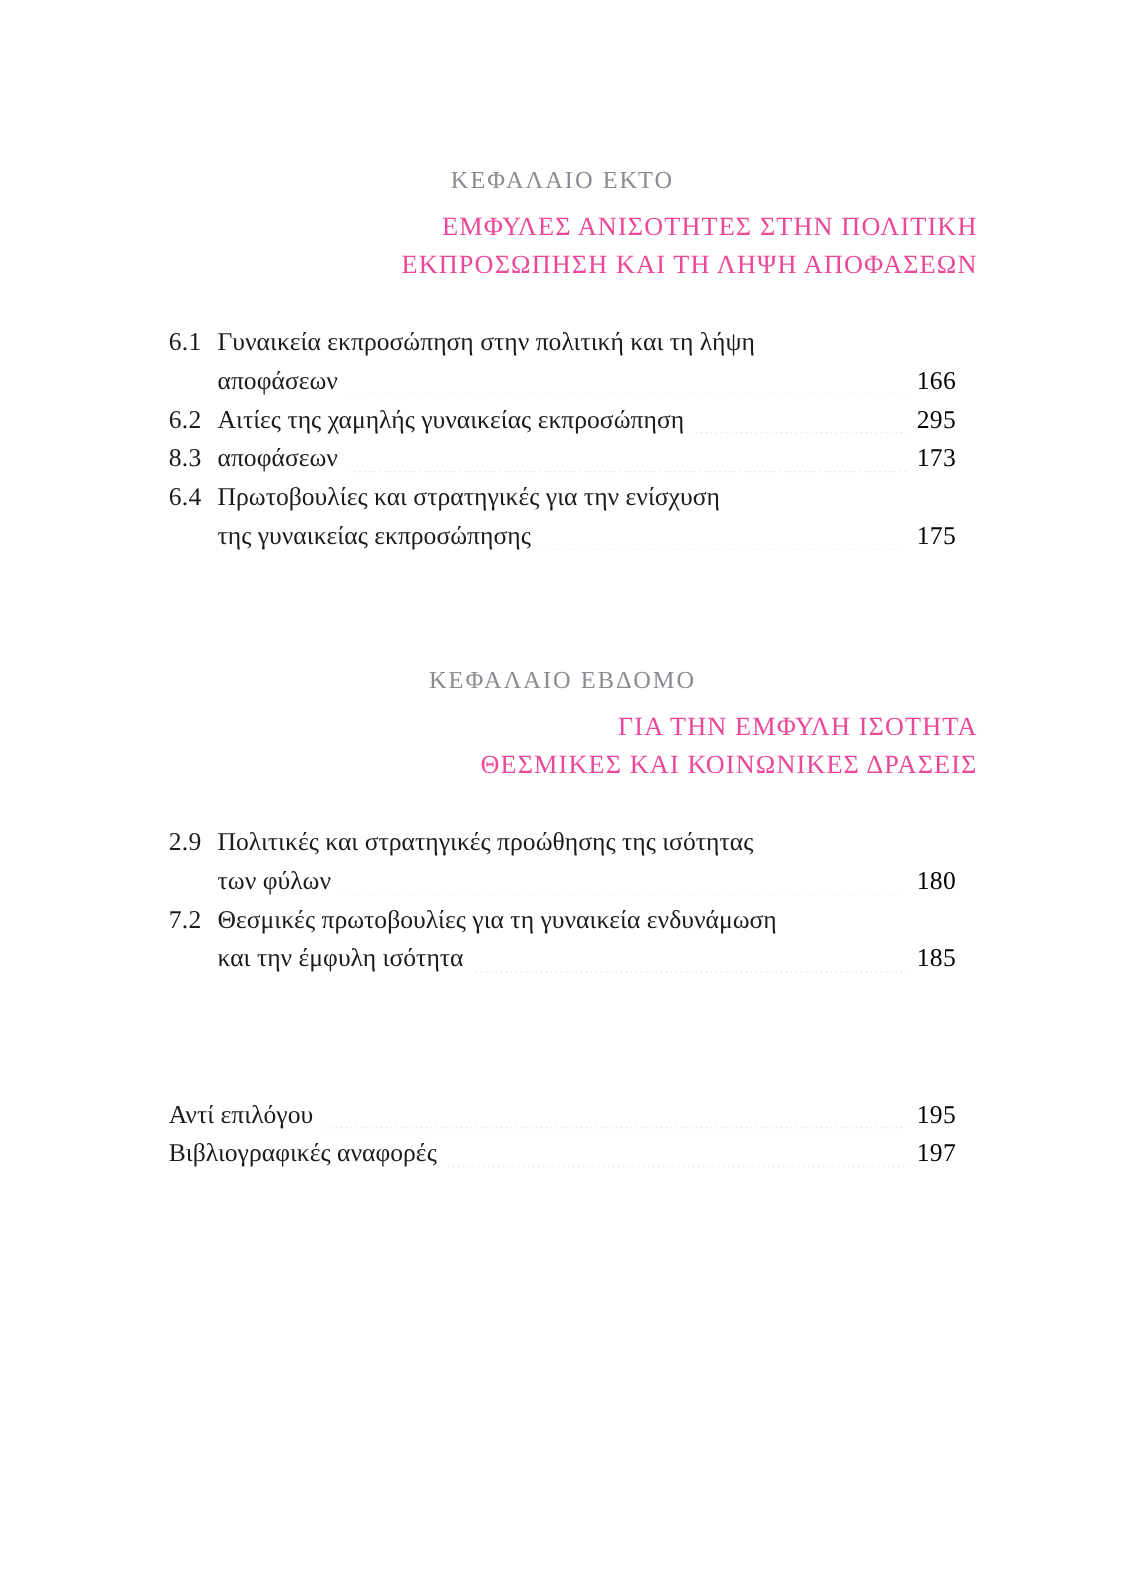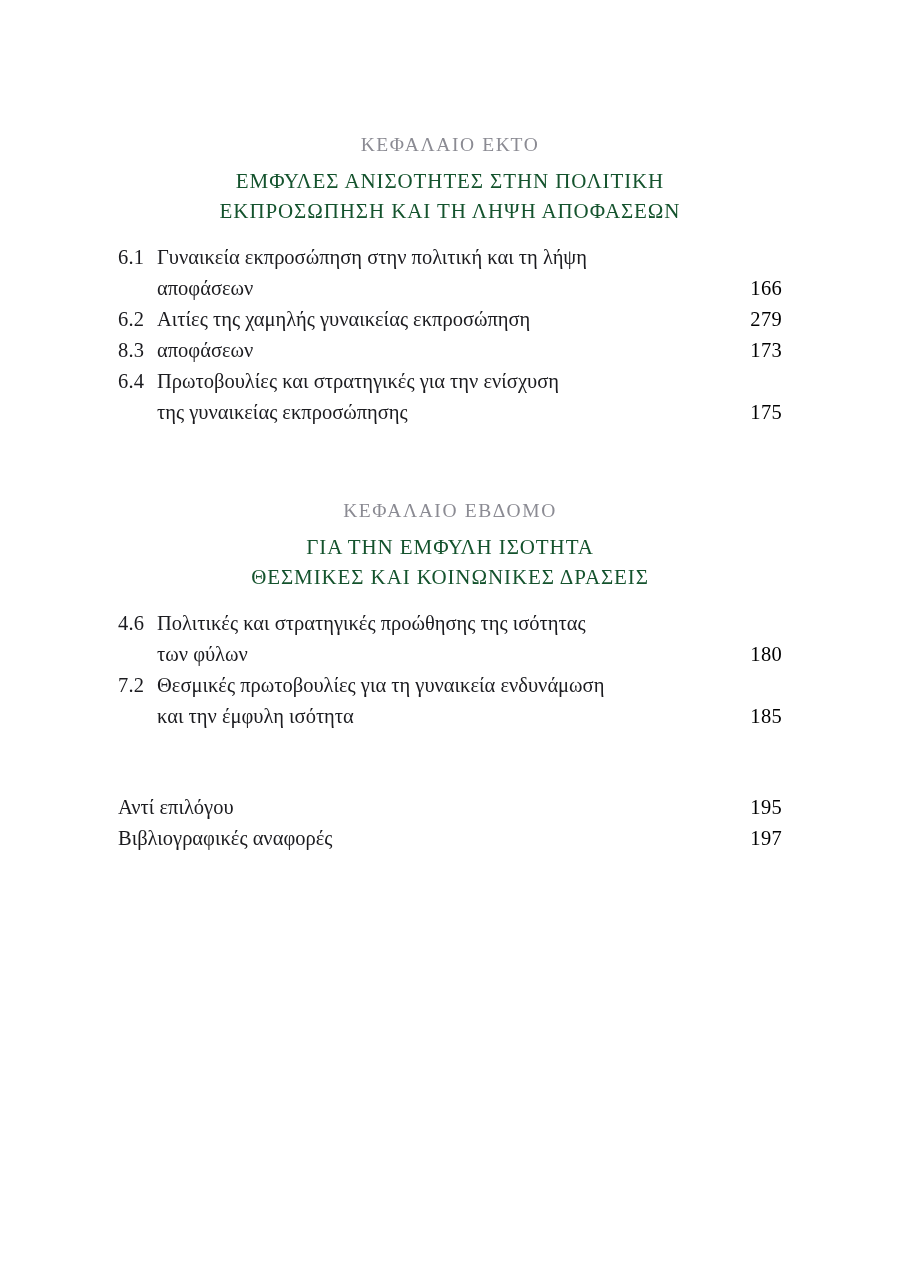--- a/index.html
+++ b/index.html
@@ -39,34 +39,34 @@
   .chapter-eyebrow {
     text-align: center;
     font-size: 19.5px;
     letter-spacing: 1.6px;
     color: #8b8b93;
     line-height: 1.35;
     margin-bottom: 9px;
     white-space: nowrap;
   }
   .chapter-title {
-    text-align: center;
+    text-align: right;
     font-size: 21px;
     letter-spacing: 0.9px;
-    color: #14532d;
+    color: #ec4899;
     line-height: 1.42;
   }
   .chapter-title .tline {
     display: block;
     white-space: nowrap;
   }
 
   
   .toc-list {
-    margin: 0;
+    margin: 17px;
     padding: 0;
     list-style: none;
   }
   .toc-entry {
     position: relative;
     font-size: 20.5px;
     line-height: 31px;
     color: #1b1b1f;
     padding-left: 39px;
     margin-top: 0;
@@ -154,21 +154,21 @@
             </span>
           </span>
         </li>
 
         <li class="toc-entry">
           <span class="toc-num">6.2</span>
           <span class="entry-body">
             <span class="entry-line">
               <span class="entry-text">Αιτίες της χαμηλής γυναικείας εκπροσώπηση</span>
               <span class="leader"></span>
-              <span class="page-no">279</span>
+              <span class="page-no">295</span>
             </span>
           </span>
         </li>
 
         <li class="toc-entry">
           <span class="toc-num">8.3</span>
           <span class="entry-body">
             <span class="entry-line">
               <span class="entry-text">αποφάσεων</span>
               <span class="leader"></span>
@@ -200,21 +200,21 @@
       <div class="chapter-eyebrow">ΚΕΦΑΛΑΙΟ ΕΒΔΟΜΟ</div>
       <div class="chapter-title">
         <span class="tline">ΓΙΑ ΤΗΝ ΕΜΦΥΛΗ ΙΣΟΤΗΤΑ</span>
         <span class="tline">ΘΕΣΜΙΚΕΣ ΚΑΙ ΚΟΙΝΩΝΙΚΕΣ ΔΡΑΣΕΙΣ</span>
       </div>
       <div class="gap-after-heading"></div>
 
       <ul class="toc-list">
 
         <li class="toc-entry">
-          <span class="toc-num">4.6</span>
+          <span class="toc-num">2.9</span>
           <span class="entry-body">
             <span class="entry-line nofill">
               <span class="entry-text">Πολιτικές και στρατηγικές προώθησης της ισότητας</span>
             </span>
             <span class="entry-line">
               <span class="entry-text">των φύλων</span>
               <span class="leader"></span>
               <span class="page-no">180</span>
             </span>
           </span>

